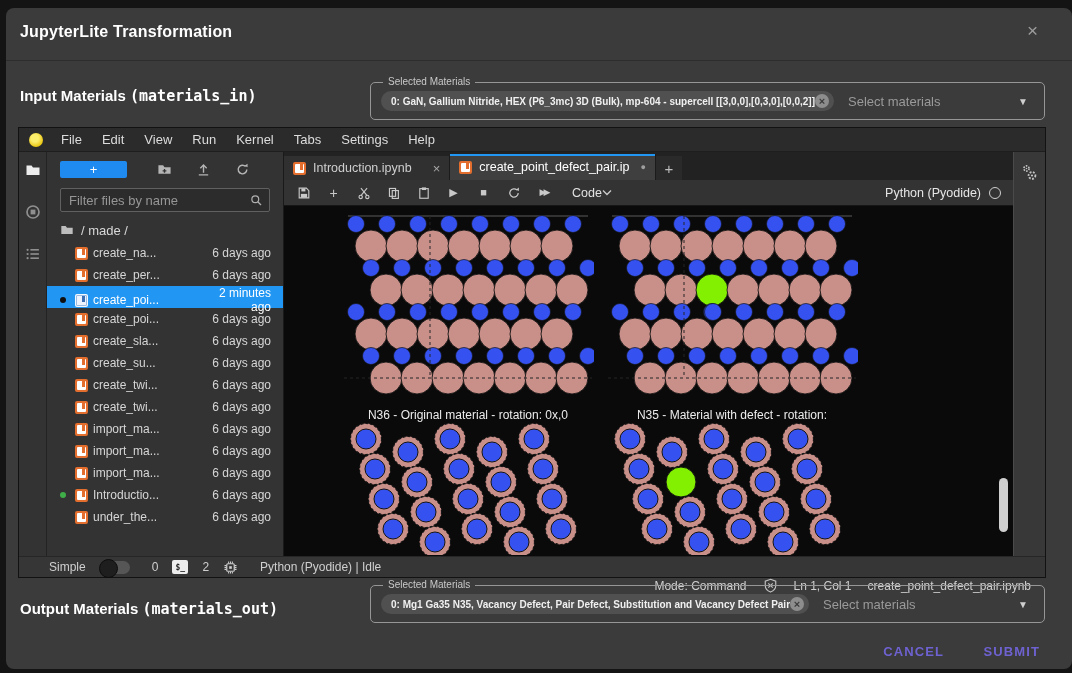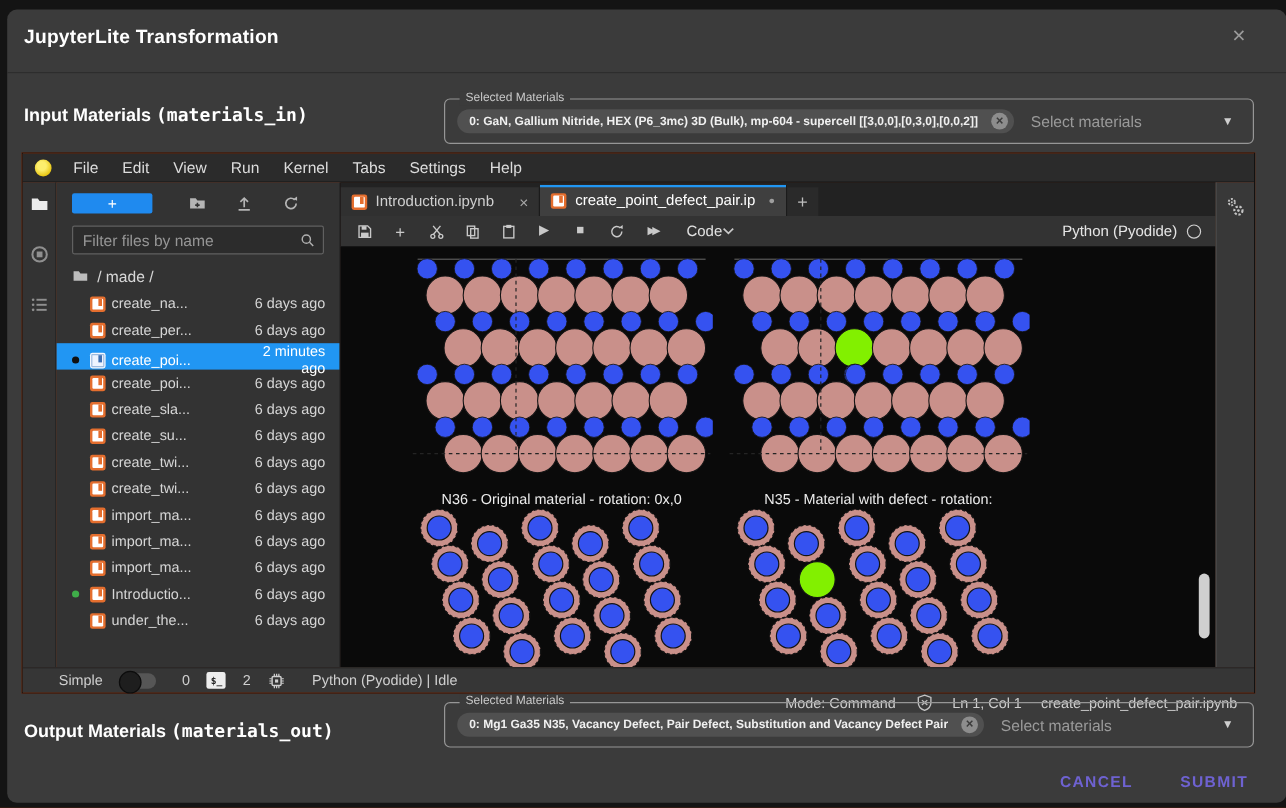--- a/index.html
+++ b/index.html
@@ -9,28 +9,28 @@
   
   .dlg-title{position:absolute;left:14px;top:15px;font-size:16px;font-weight:bold;color:#fff;letter-spacing:.2px;}
   .dlg-close{position:absolute;right:34px;top:13px;font-size:19px;color:#9b9b9b;cursor:pointer;line-height:1;}
   .dlg-divider{position:absolute;left:0;top:52px;width:100%;height:1px;background:#2d2d2d;}
   
   .mat-label{position:absolute;left:14px;font-size:15px;font-weight:bold;color:#fff;}
   .mat-label .code{font-family:"DejaVu Sans Mono",monospace;font-weight:bold;}
   .fieldset{position:absolute;left:364px;width:675px;height:38px;border:1px solid #969696;border-radius:5px;
     display:flex;align-items:center;padding:0 10px;box-sizing:border-box;}
   .legend{position:absolute;top:-7px;left:12px;font-size:10px;color:#c9c9c9;background:#3b3b3b;padding:0 5px;line-height:12px;}
-  .chip{display:flex;align-items:center;gap:11px;background:#505050;border-radius:11px;padding:3px 5px 3px 10px;
+  .chip{display:flex;align-items:center;gap:0;background:#505050;border-radius:11px;padding:3px 5px 3px 10px;
     font-size:10px;font-weight:bold;color:#f0f0f0;white-space:nowrap;max-width:480px;}
   .chip-x{width:14px;height:14px;border-radius:50%;background:#8d8d8d;color:#3b3b3b;font-size:11px;
     line-height:14px;text-align:center;font-weight:bold;flex:none;cursor:pointer;}
   .select-ph{margin-left:14px;color:#9a9a9a;font-size:13px;}
   .dd-arrow{margin-left:auto;margin-right:6px;color:#cfcfcf;font-size:10px;}
   
-  .lab{position:absolute;left:12px;top:119px;width:1028px;height:451px;background:#c2410c;
+  .lab{position:absolute;left:12px;top:119px;width:1028px;height:451px;background:#c4b5fd;
     border:1px solid #121212;box-sizing:border-box;}
   .menubar{position:absolute;left:0;top:0;width:100%;height:24px;background:#2b2b2b;display:flex;
     align-items:center;border-bottom:1px solid #1e1e1e;box-sizing:border-box;}
   .logo{width:14px;height:14px;border-radius:50%;margin:0 8px 0 10px;
     background:radial-gradient(circle at 42% 38%,#fcee6d 0 30%,#e9c715 70%,#c7a50d);flex:none;}
   .menu-item{font-size:13px;color:#dcdcdc;padding:0 10px;cursor:pointer;}
   
   .activity{position:absolute;left:0;top:24px;width:28px;bottom:21px;background:#333;border-right:1px solid #232323;
     display:flex;flex-direction:column;align-items:center;padding-top:10px;gap:26px;box-sizing:border-box;}
   .act-icon{width:16px;height:16px;cursor:pointer;}

